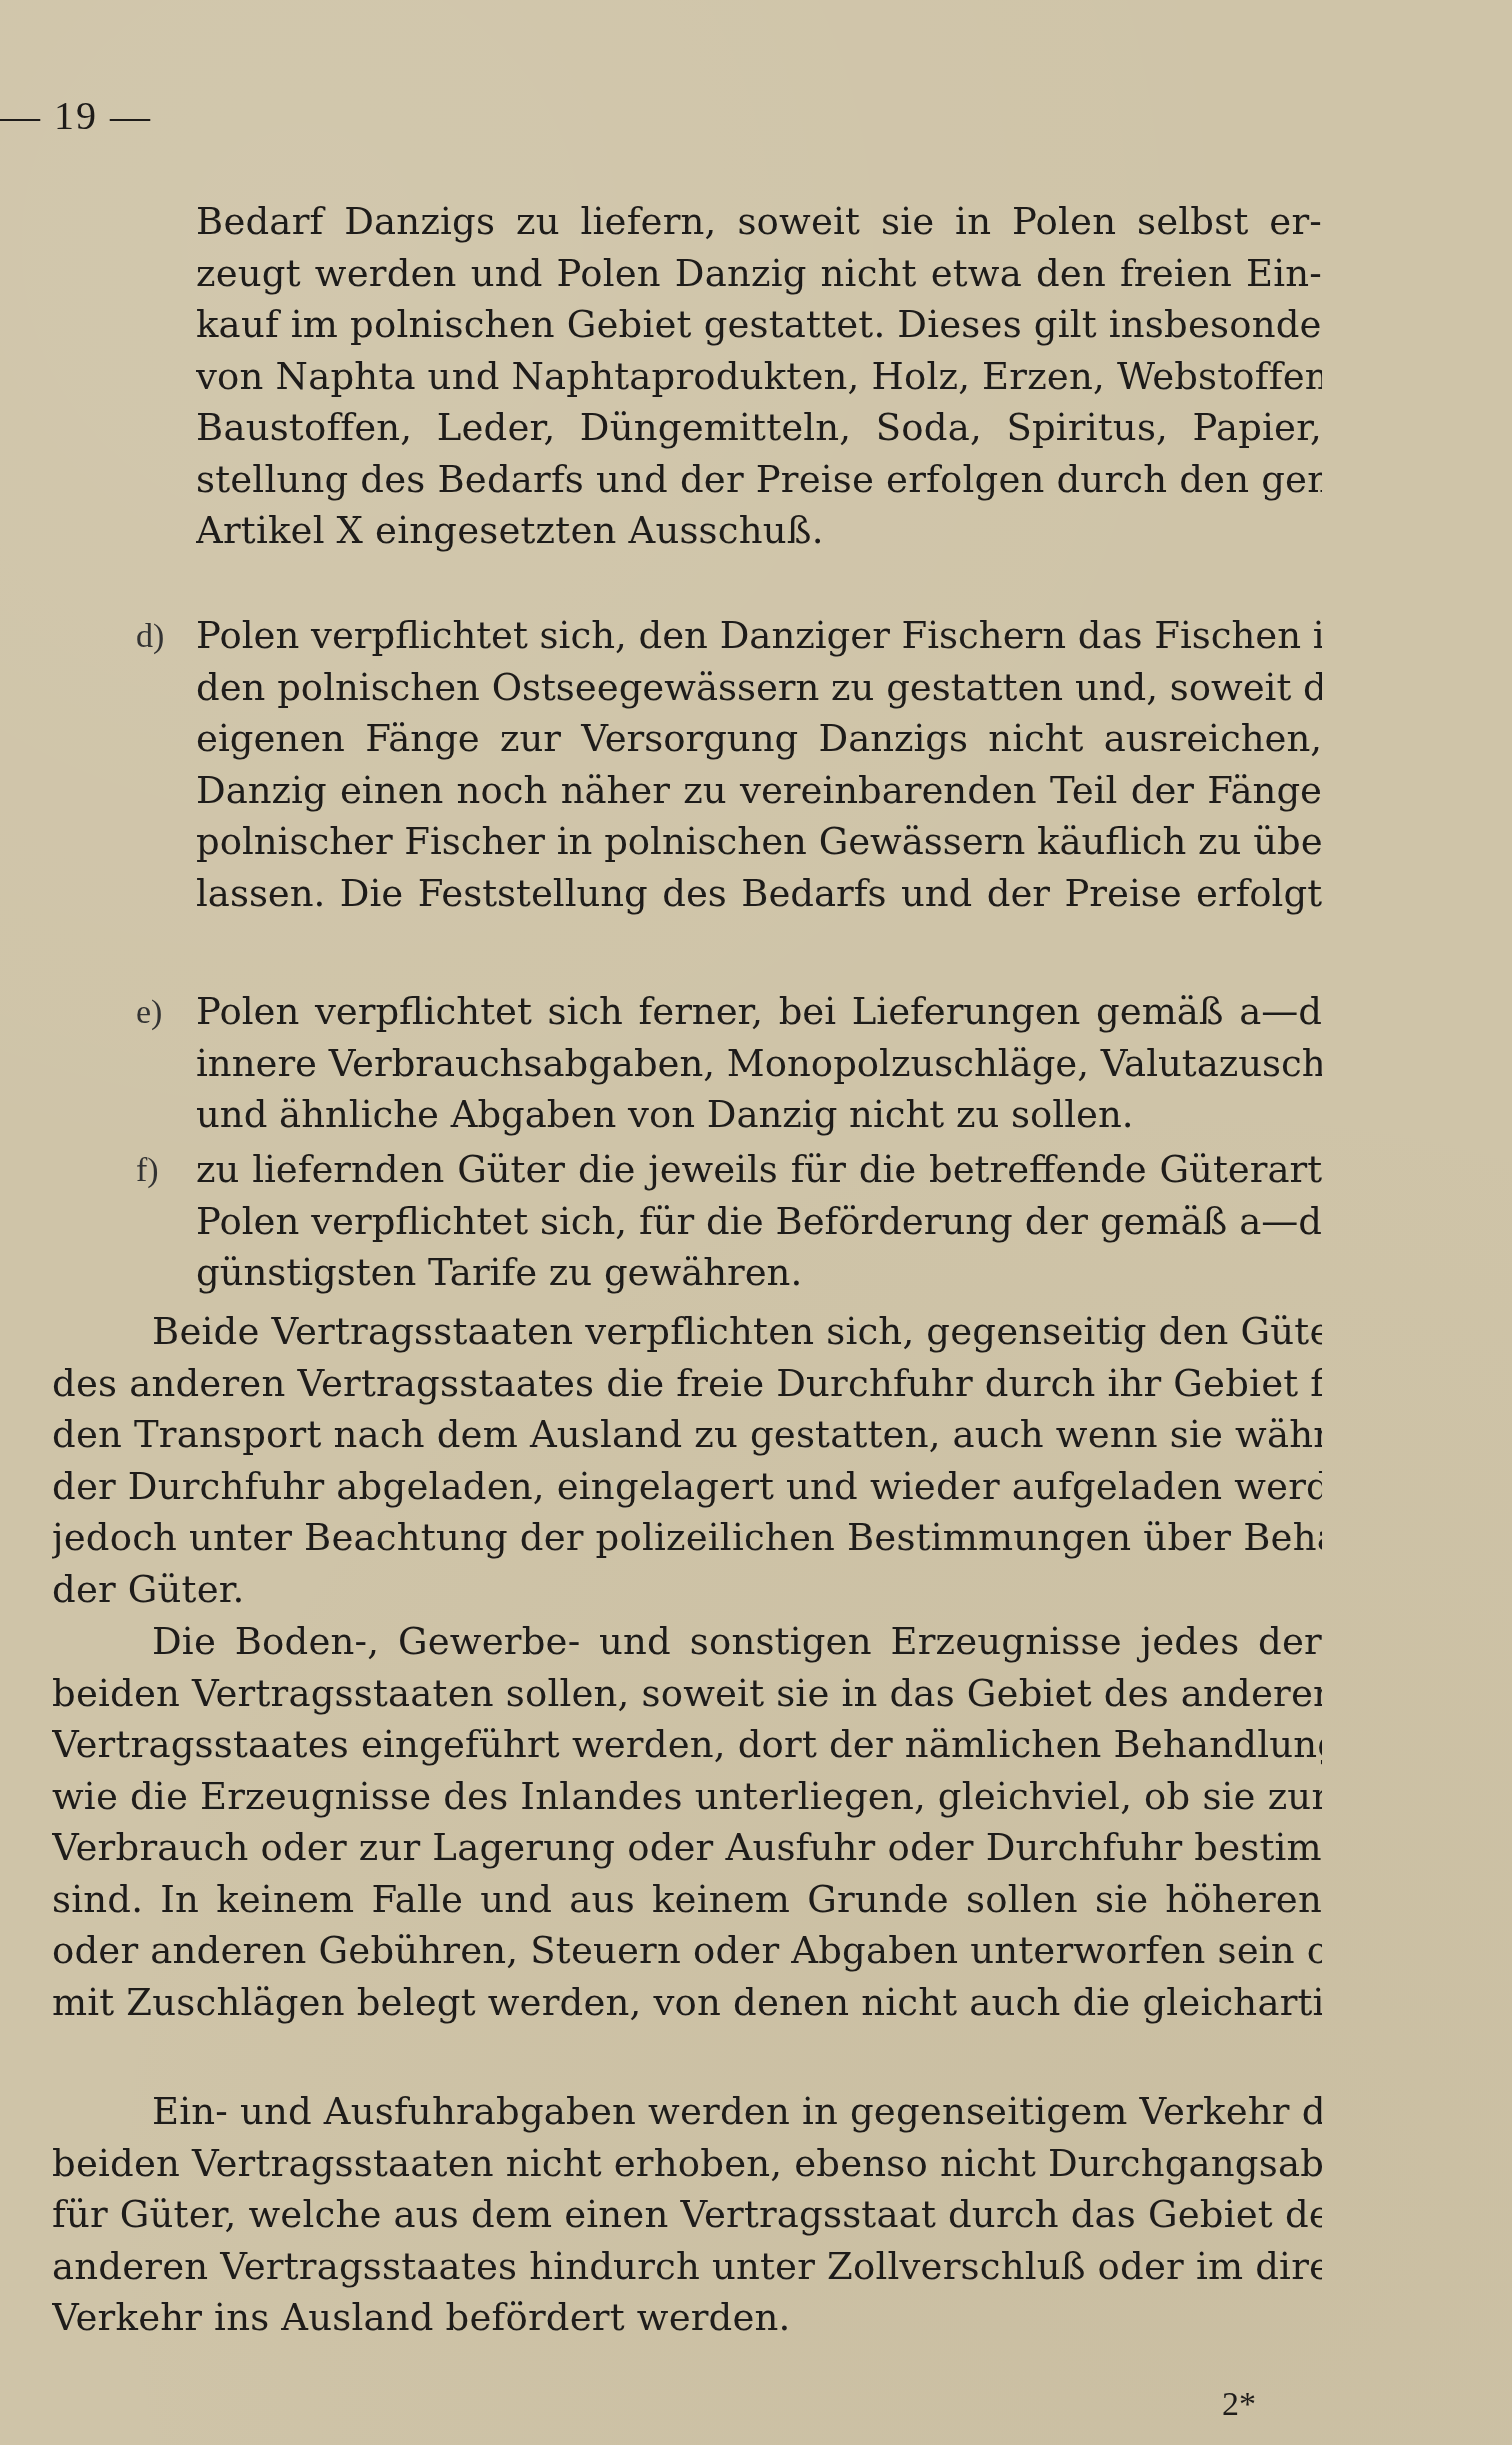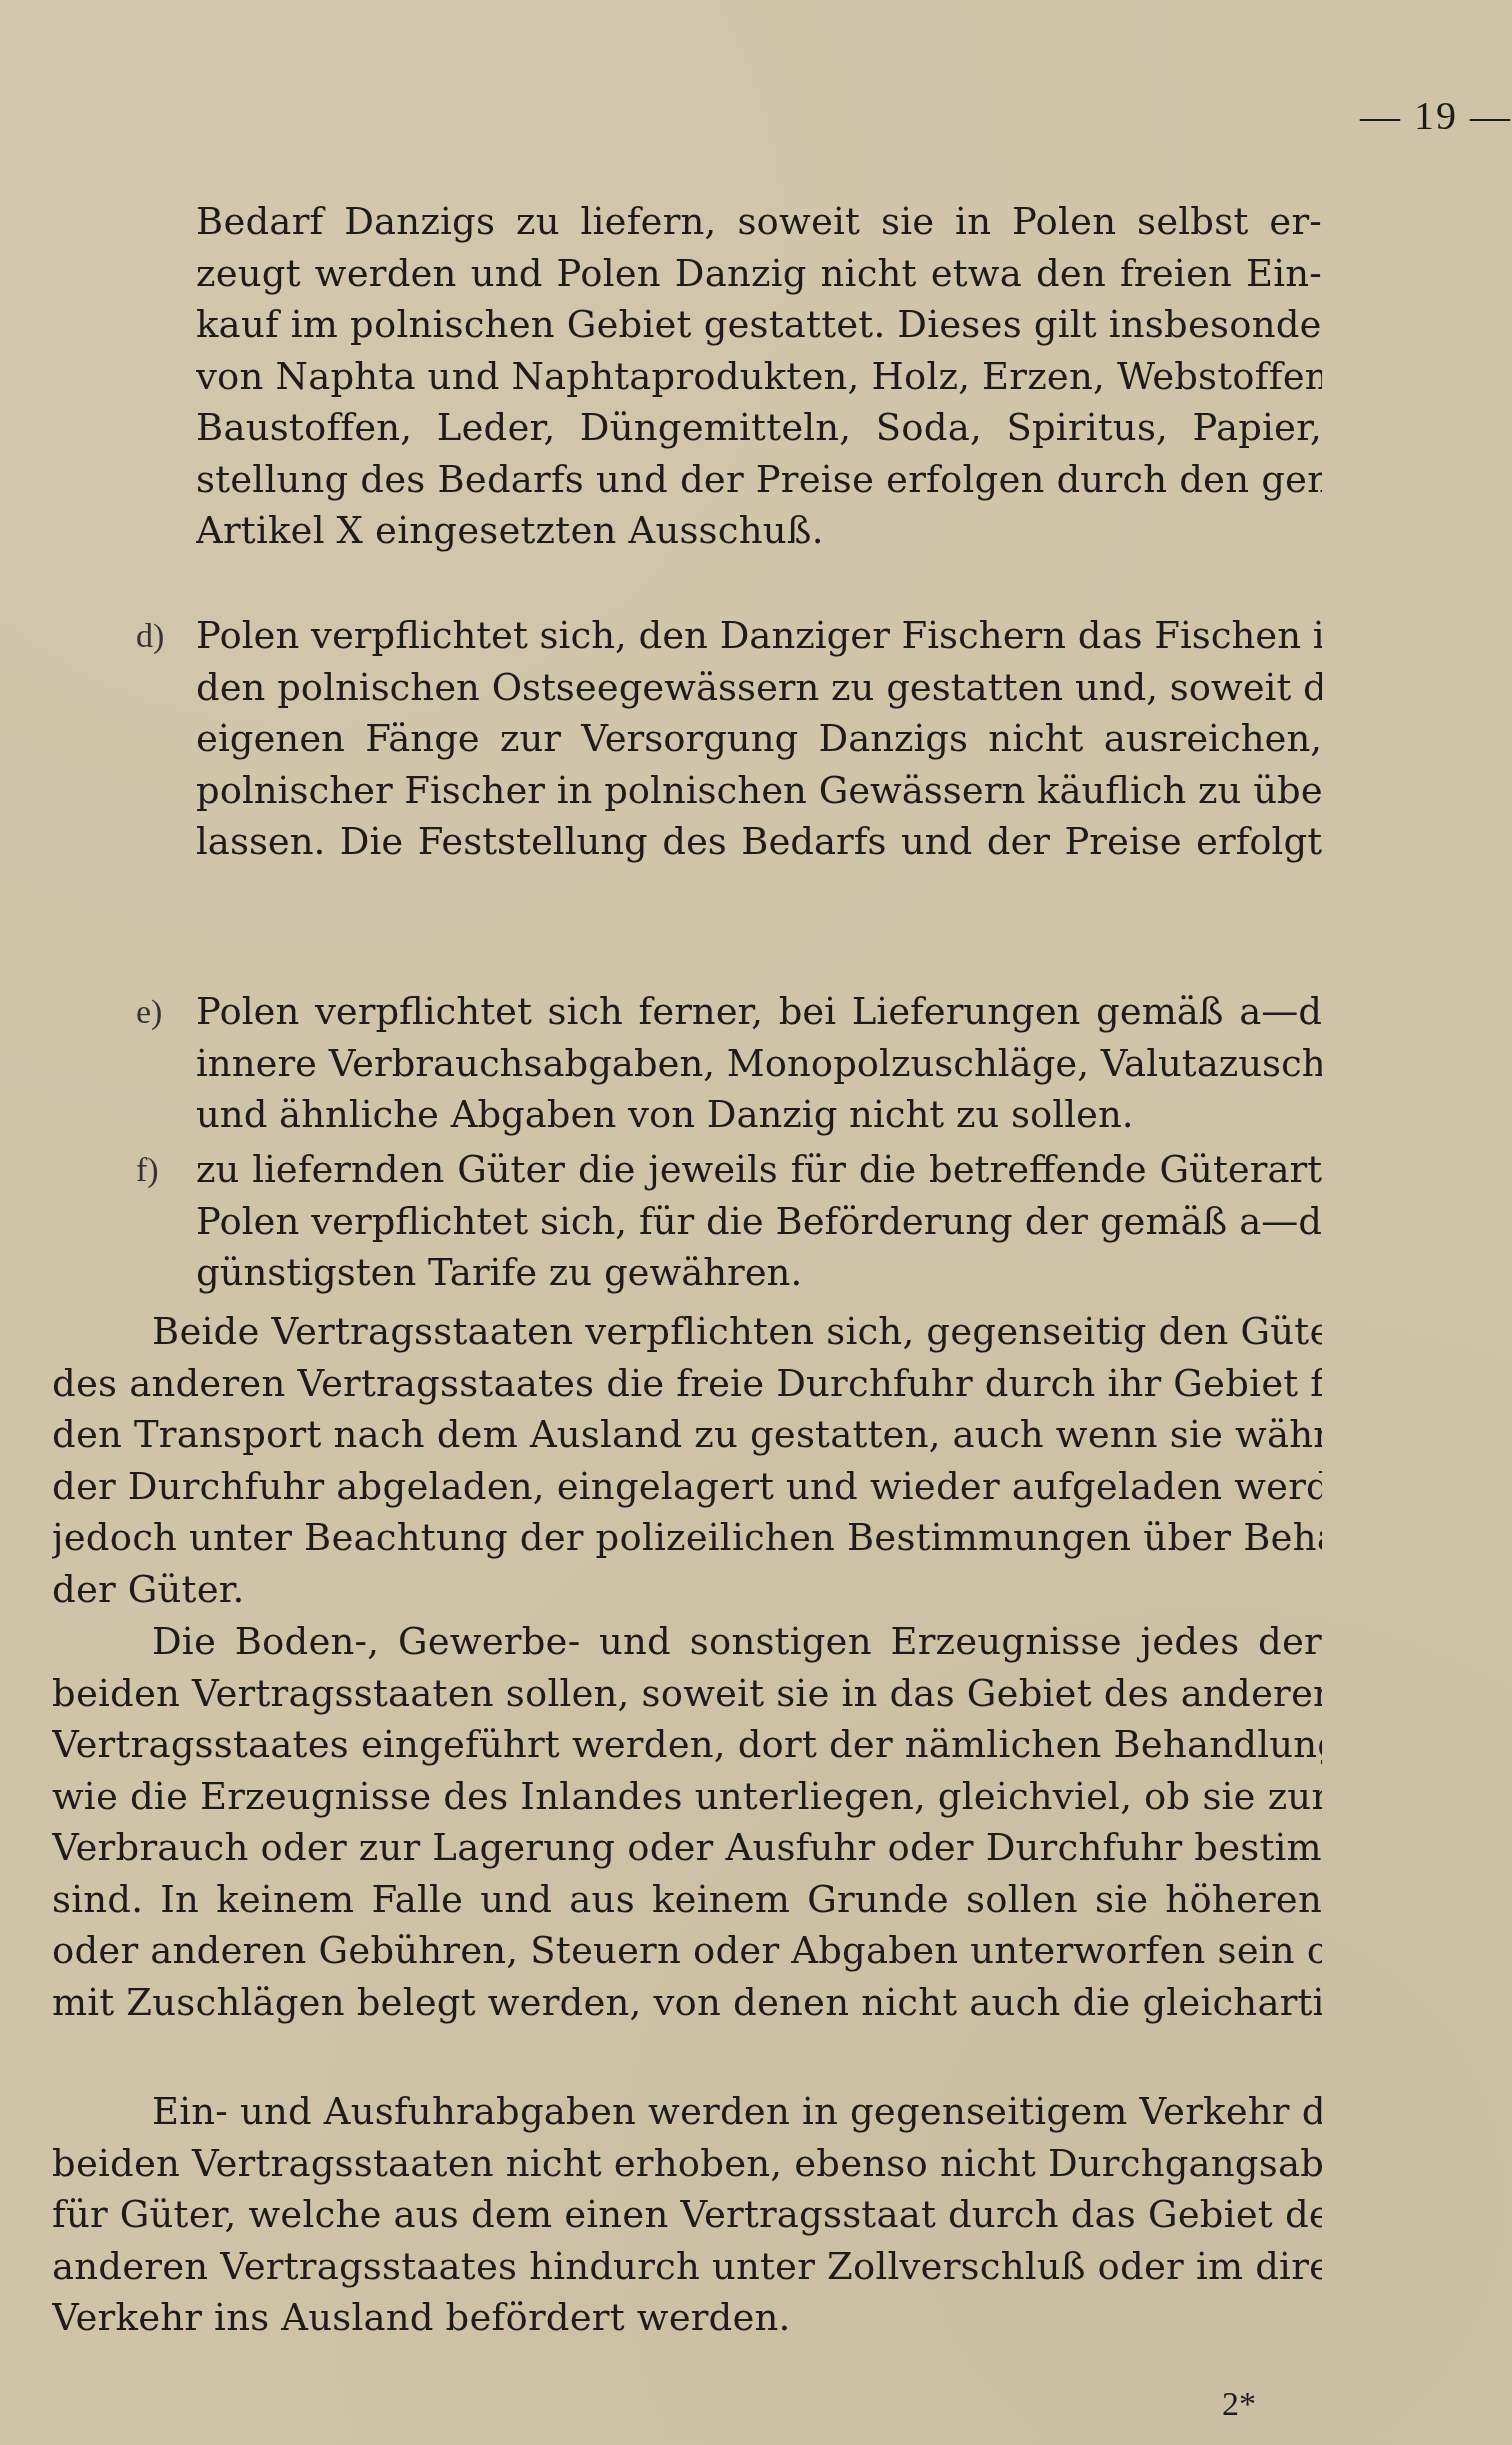--- a/index.html
+++ b/index.html
@@ -13,21 +13,21 @@
       font-family: "DejaVu Serif", "Liberation Serif", serif;
       color: #1e1c1a;
       position: relative;
       overflow: hidden;
     }
     .page-header {
       position: absolute;
       top: 92px;
       left: 0;
       width: 100%;
-      text-align: right;
+      text-align: left;
       font-family: "Liberation Serif", serif;
       font-size: 40px;
       letter-spacing: 2px;
     }
     .text-block {
       position: absolute;
       left: 52px;
       width: 1270px;
       font-size: 37px;
       line-height: 51.5px;
@@ -92,20 +92,21 @@
   <span class="p-line">stellung des Bedarfs und der Preise erfolgen durch den gemäß</span>
   <span class="p-line last">Artikel X eingesetzten Ausschuß.</span>
 </div>
 
 <div class="item item-d">
   <span class="label">d)</span>
   <div class="body">
     <span class="p-line">Polen verpflichtet sich, den Danziger Fischern das Fischen in</span>
     <span class="p-line">den polnischen Ostseegewässern zu gestatten und, soweit die</span>
     <span class="p-line">eigenen Fänge zur Versorgung Danzigs nicht ausreichen,</span>
+    <span class="p-line">Danzig einen noch näher zu vereinbarenden Teil der Fänge</span>
     <span class="p-line">polnischer Fischer in polnischen Gewässern käuflich zu über-</span>
     <span class="p-line">lassen. Die Feststellung des Bedarfs und der Preise erfolgt</span>
   </div>
 </div>
 
 <div class="item item-e">
   <span class="label">e)</span>
   <div class="body">
     <span class="p-line">Polen verpflichtet sich ferner, bei Lieferungen gemäß a—d</span>
     <span class="p-line">innere Verbrauchsabgaben, Monopolzuschläge, Valutazuschläge</span>

